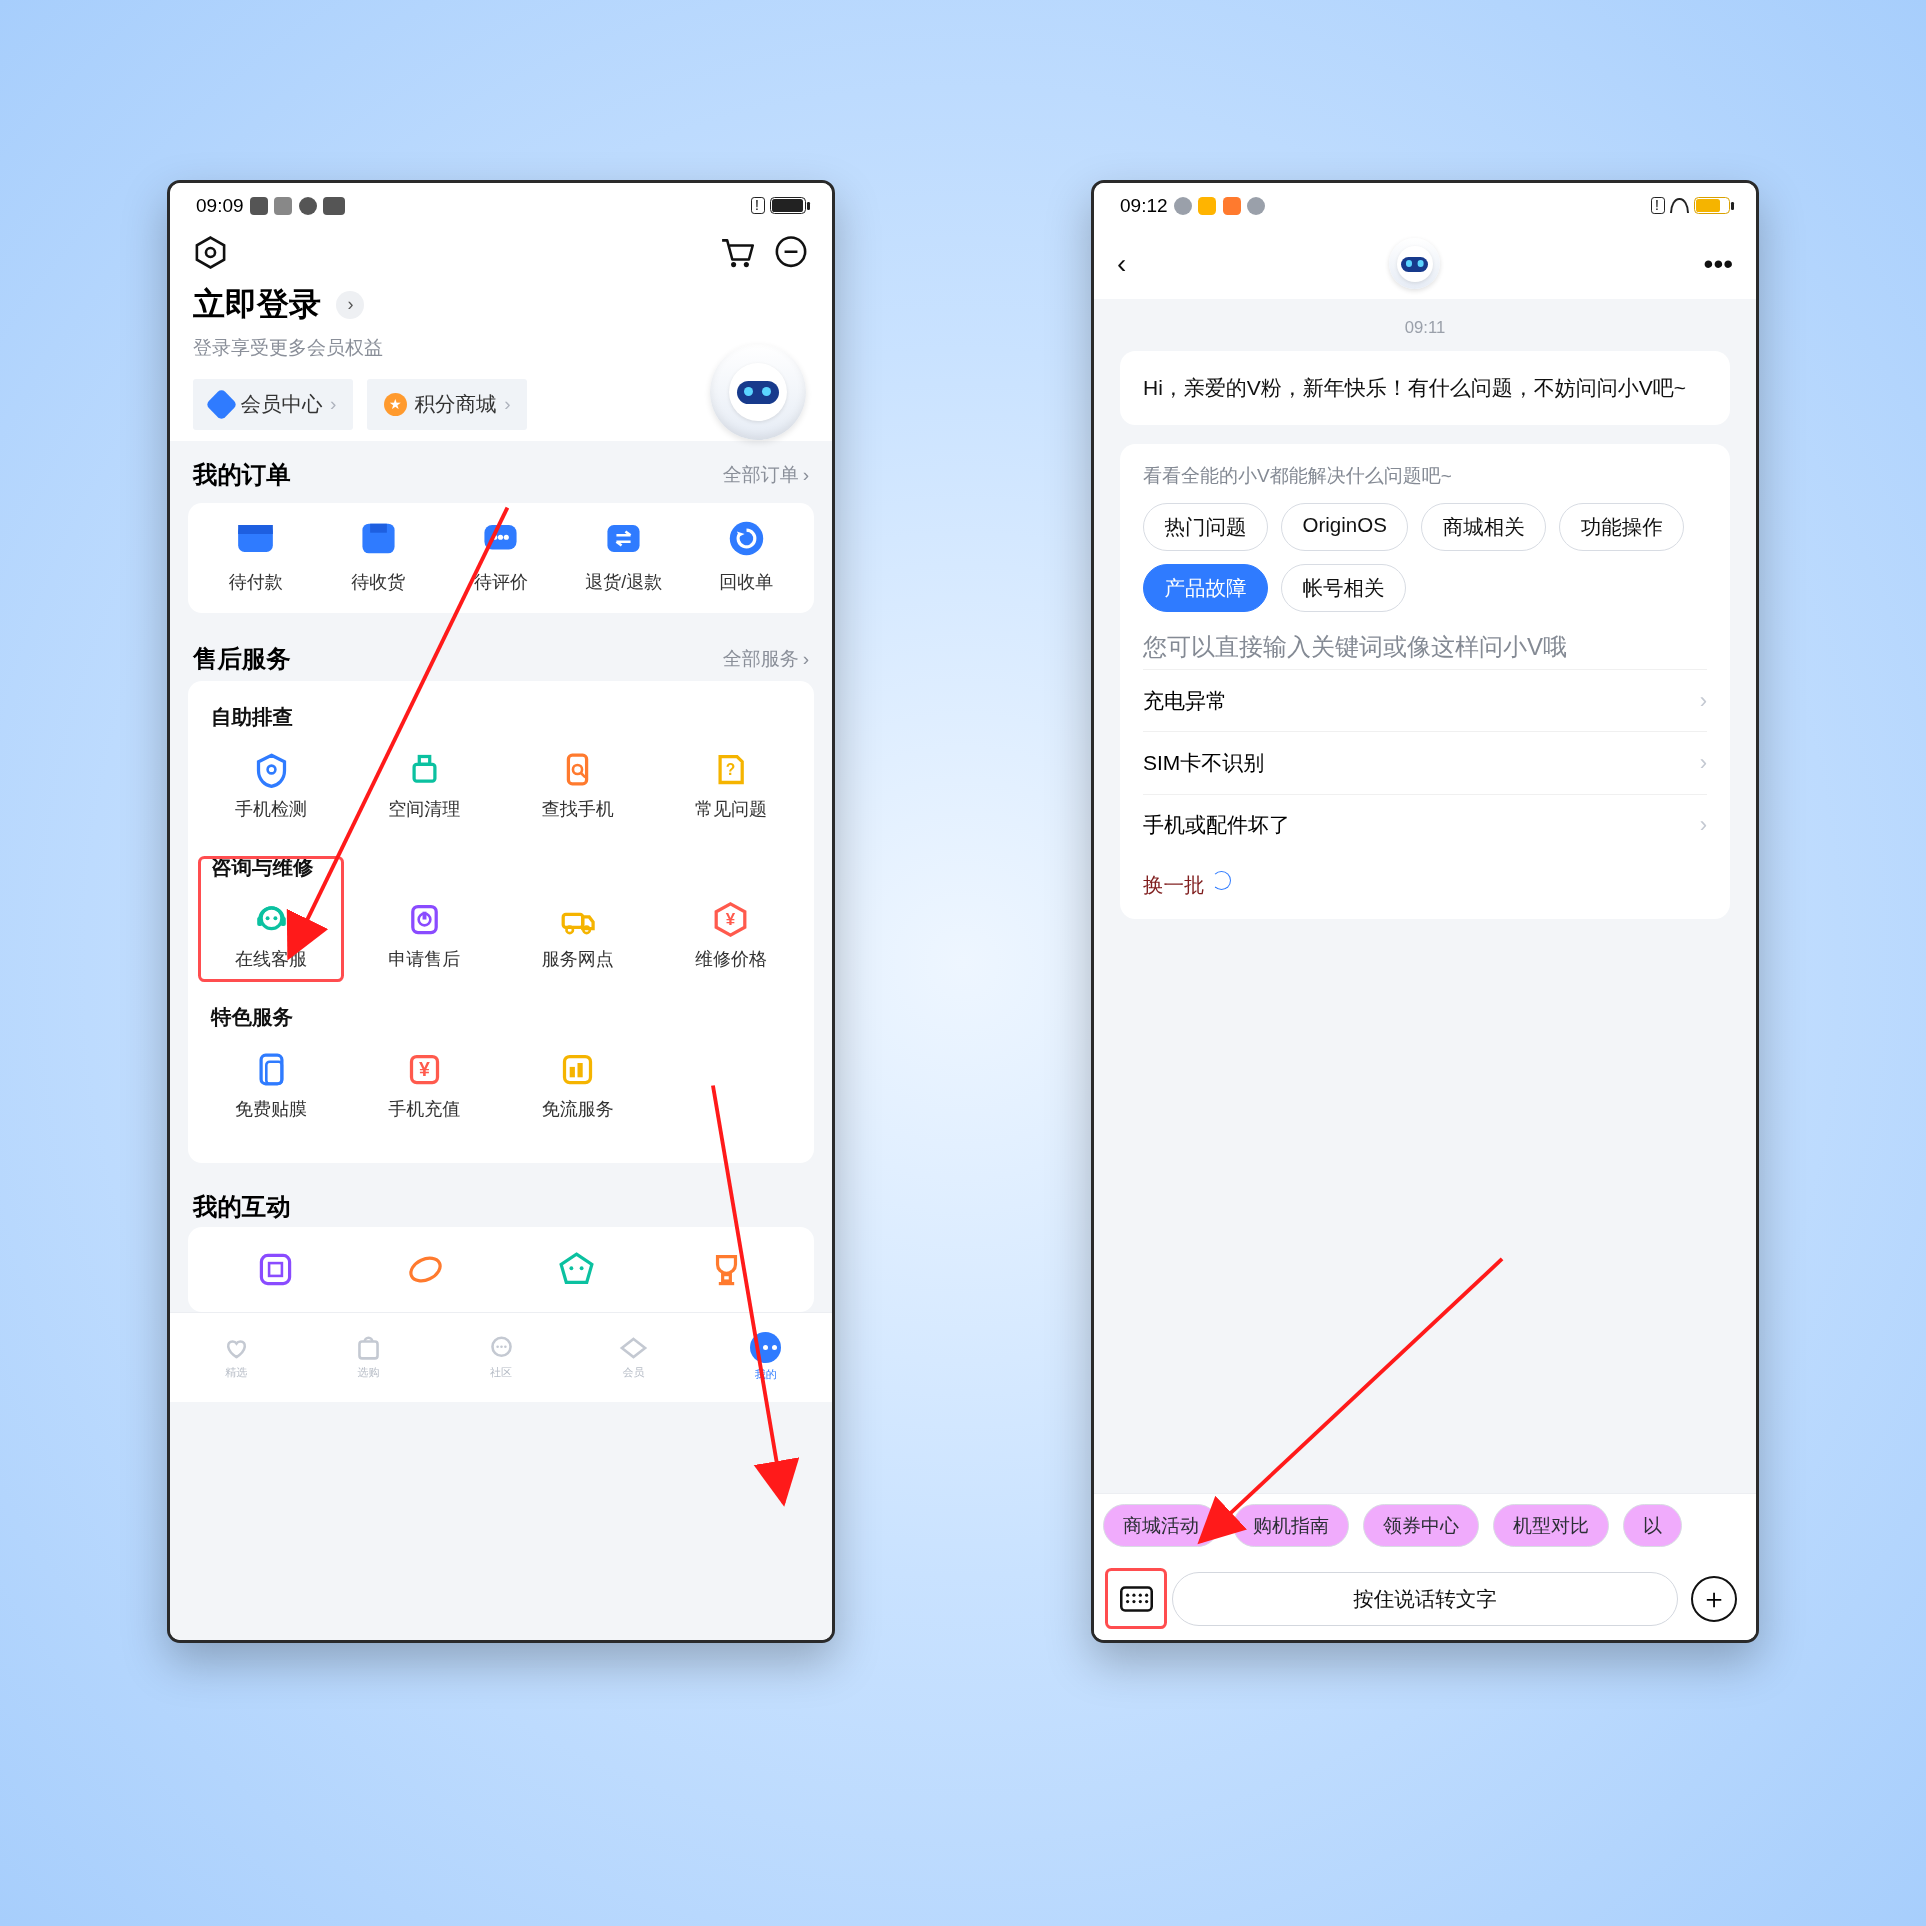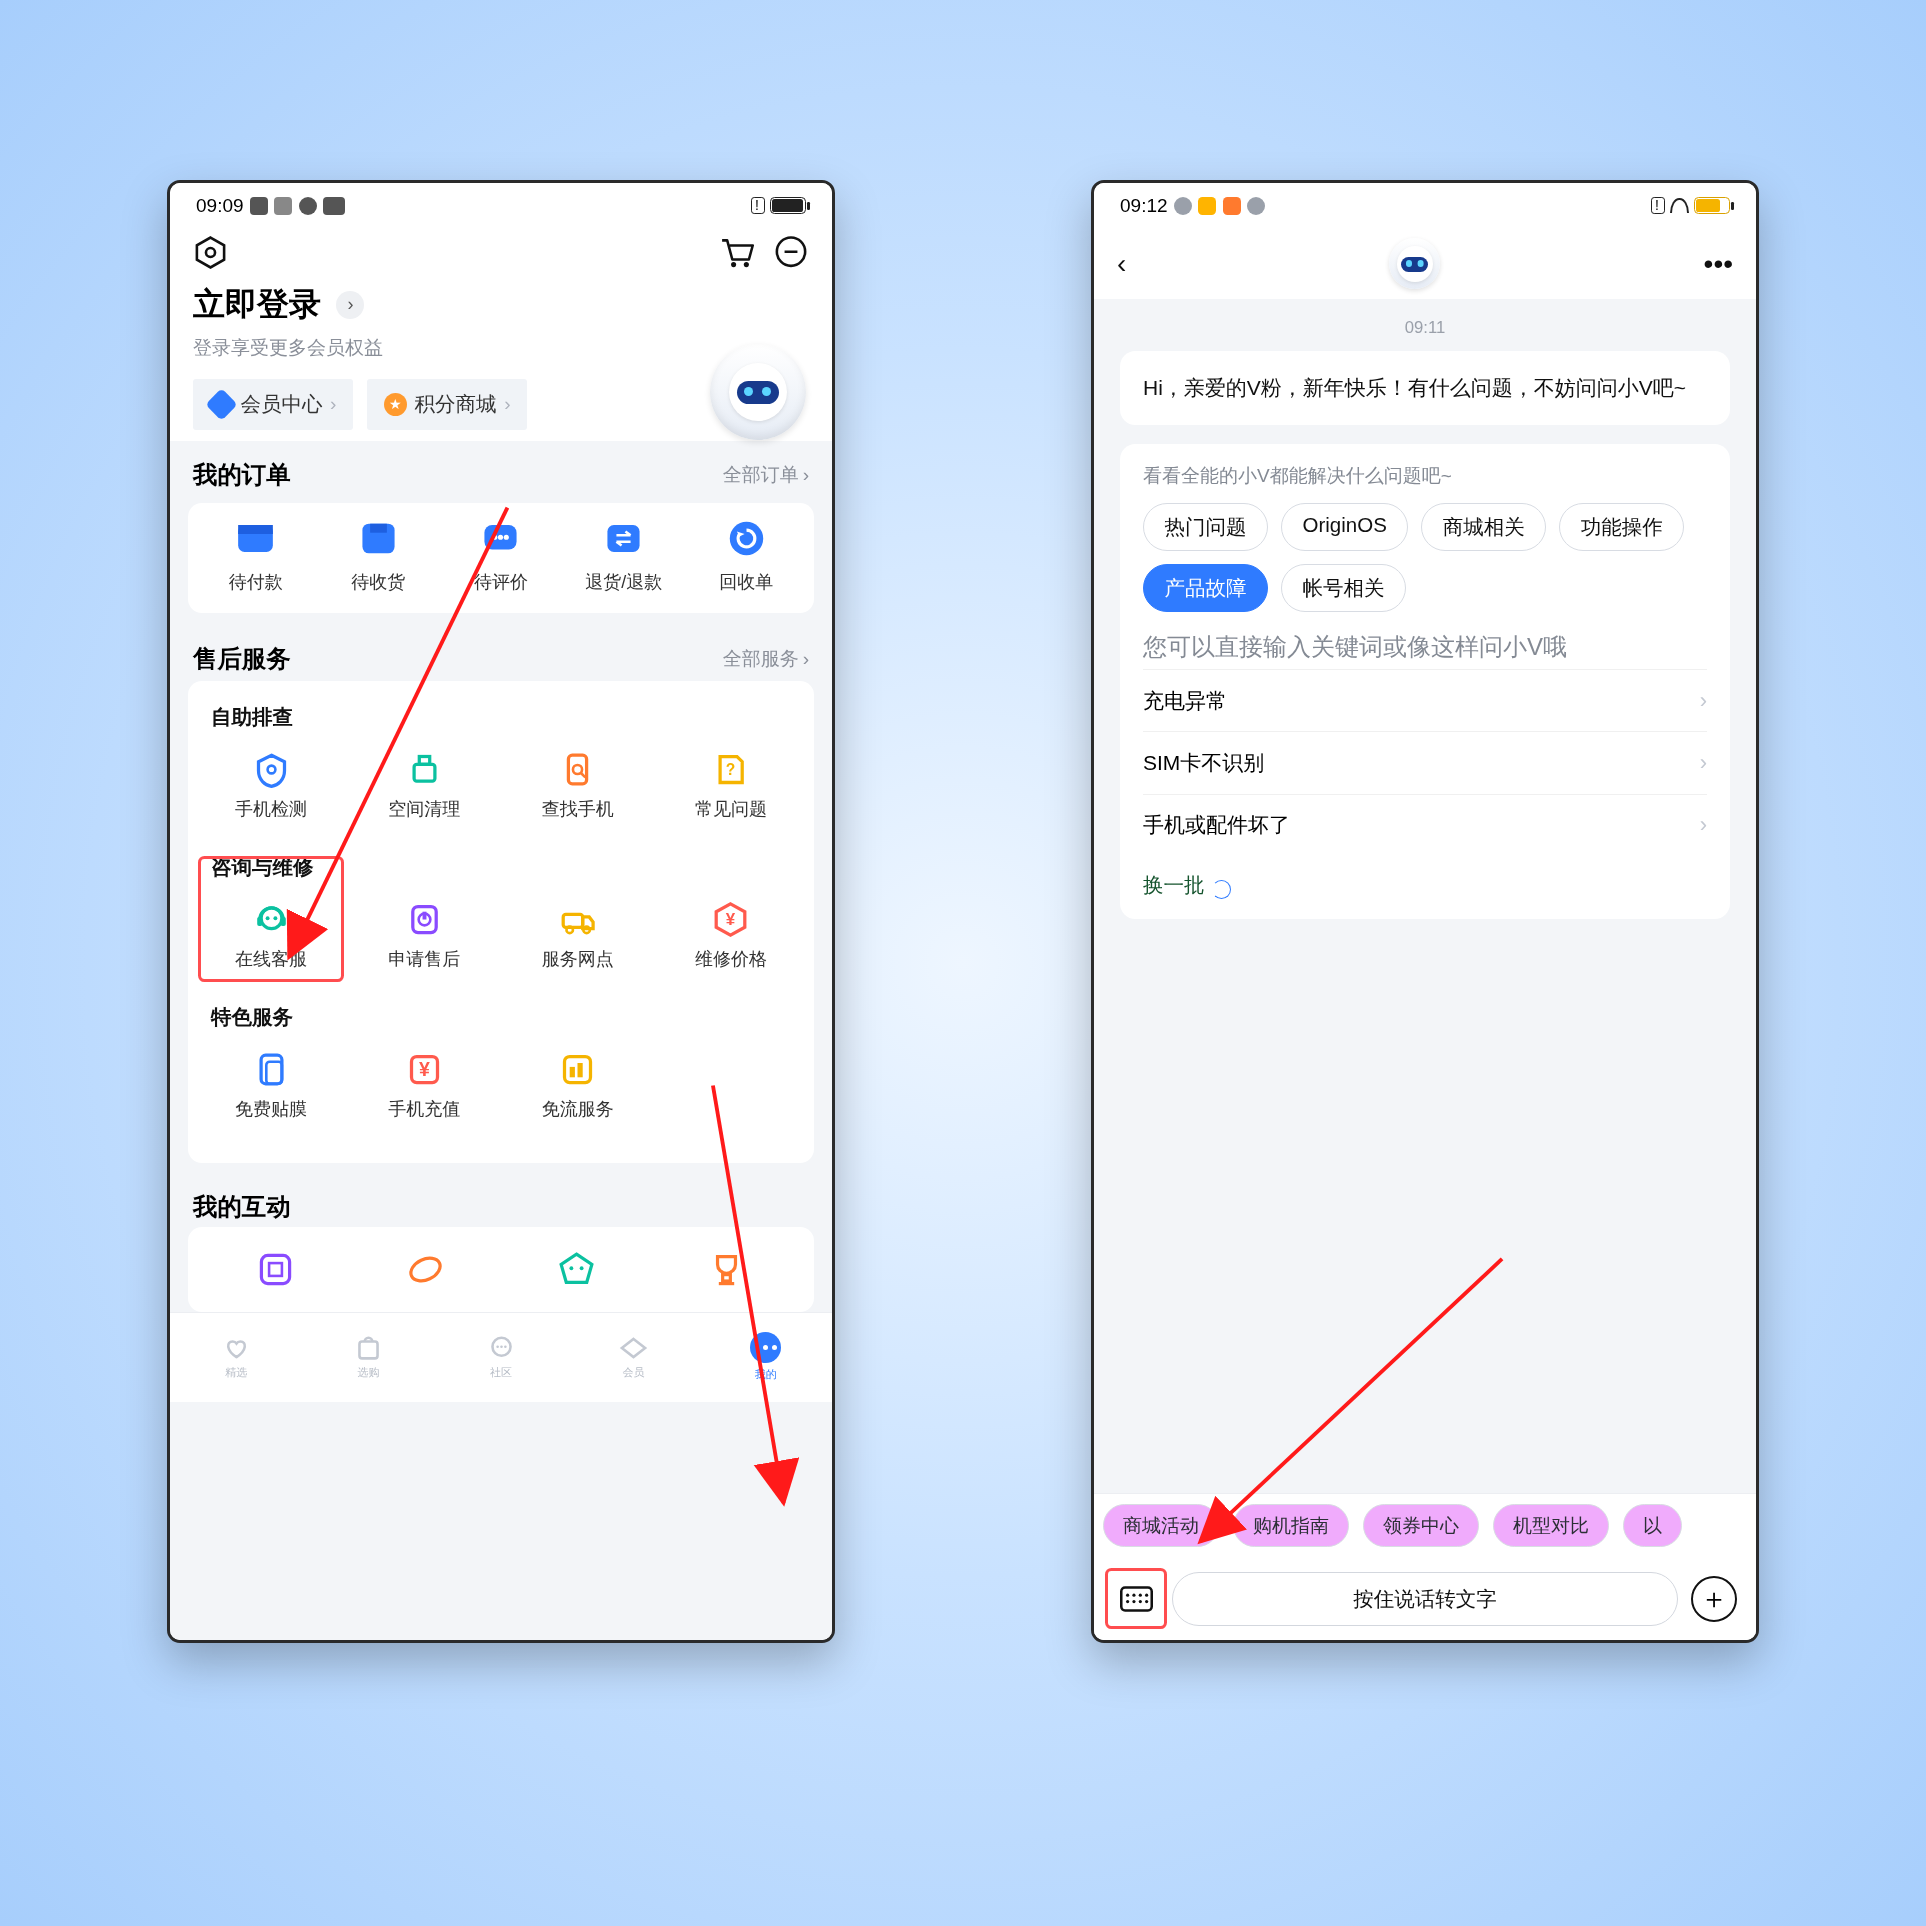--- a/index.html
+++ b/index.html
@@ -107,21 +107,21 @@
   .bubble{background:#fff;border-radius:15.4px;margin:0 26px 19px;padding:20.5px 23px;font-size:21px;line-height:1.55;color:#111;}
   .helper-card{background:#fff;border-radius:15.4px;margin:0 26px;padding:19px 23px 15.4px;}
   .helper-title{font-size:19px;color:#848a94;margin-bottom:14px;}
   .tag-rows{display:flex;flex-wrap:wrap;gap:13px;margin-bottom:19px;}
   .tag{border:1.3px solid #d8dce3;border-radius:26px;padding:9px 20.5px;font-size:20.5px;color:#111;background:#fff;}
   .tag.active{background:#2f7bff;border-color:#2f7bff;color:#fff;}
   .helper-sub{font-size:24px;color:#848a94;margin:9px 0 6.4px;}
   .faq-item{display:flex;justify-content:space-between;align-items:center;padding:16.7px 0;border-top:0.6px solid #f0f0f0;font-size:21px;}
   .faq-item:first-of-type{border-top:none;}
   .faq-item .chev{color:#c4c9d2;font-size:22px;}
-  .refresh-row{display:flex;align-items:flex-end;gap:7.7px;color:#14532d;font-size:20.5px;padding:15.4px 0 3.9px;}
+  .refresh-row{display:flex;align-items:flex-start;gap:7.7px;color:#7f1d1d;font-size:20.5px;padding:15.4px 0 3.9px;}
   .refresh-ico{width:19px;height:19px;border:1.9px solid #2f7bff;border-left-color:transparent;border-radius:50%;}
 
   .suggestion-bar{height:64px;background:#fff;border-top:0.6px solid #eceef2;display:flex;align-items:center;gap:14px;padding:0 9px;overflow:hidden;}
   .sugg{white-space:nowrap;border:1.3px solid #d8dce3;border-radius:23px;padding:7.7px 19px;font-size:19px;color:#2c2f36;background:#f0abfc;}
   .input-bar{height:83px;background:#fff;display:flex;align-items:center;gap:13px;padding:0 19px;}
   .kb-btn{width:46px;height:46px;border-radius:9px;display:flex;align-items:center;justify-content:center;position:relative;}
   .kb-hilite{position:absolute;inset:-7.7px;border:3.2px solid #ff4d4f;border-radius:6.4px;}
   .voice-pill{flex:1;height:54px;border:1.3px solid #d3d7de;border-radius:27px;display:flex;align-items:center;justify-content:center;font-size:20.5px;color:#111;background:#fff;}
   .plus-btn{width:46px;height:46px;border:2.6px solid #111;border-radius:50%;display:flex;align-items:center;justify-content:center;font-size:28px;line-height:1;}
 

